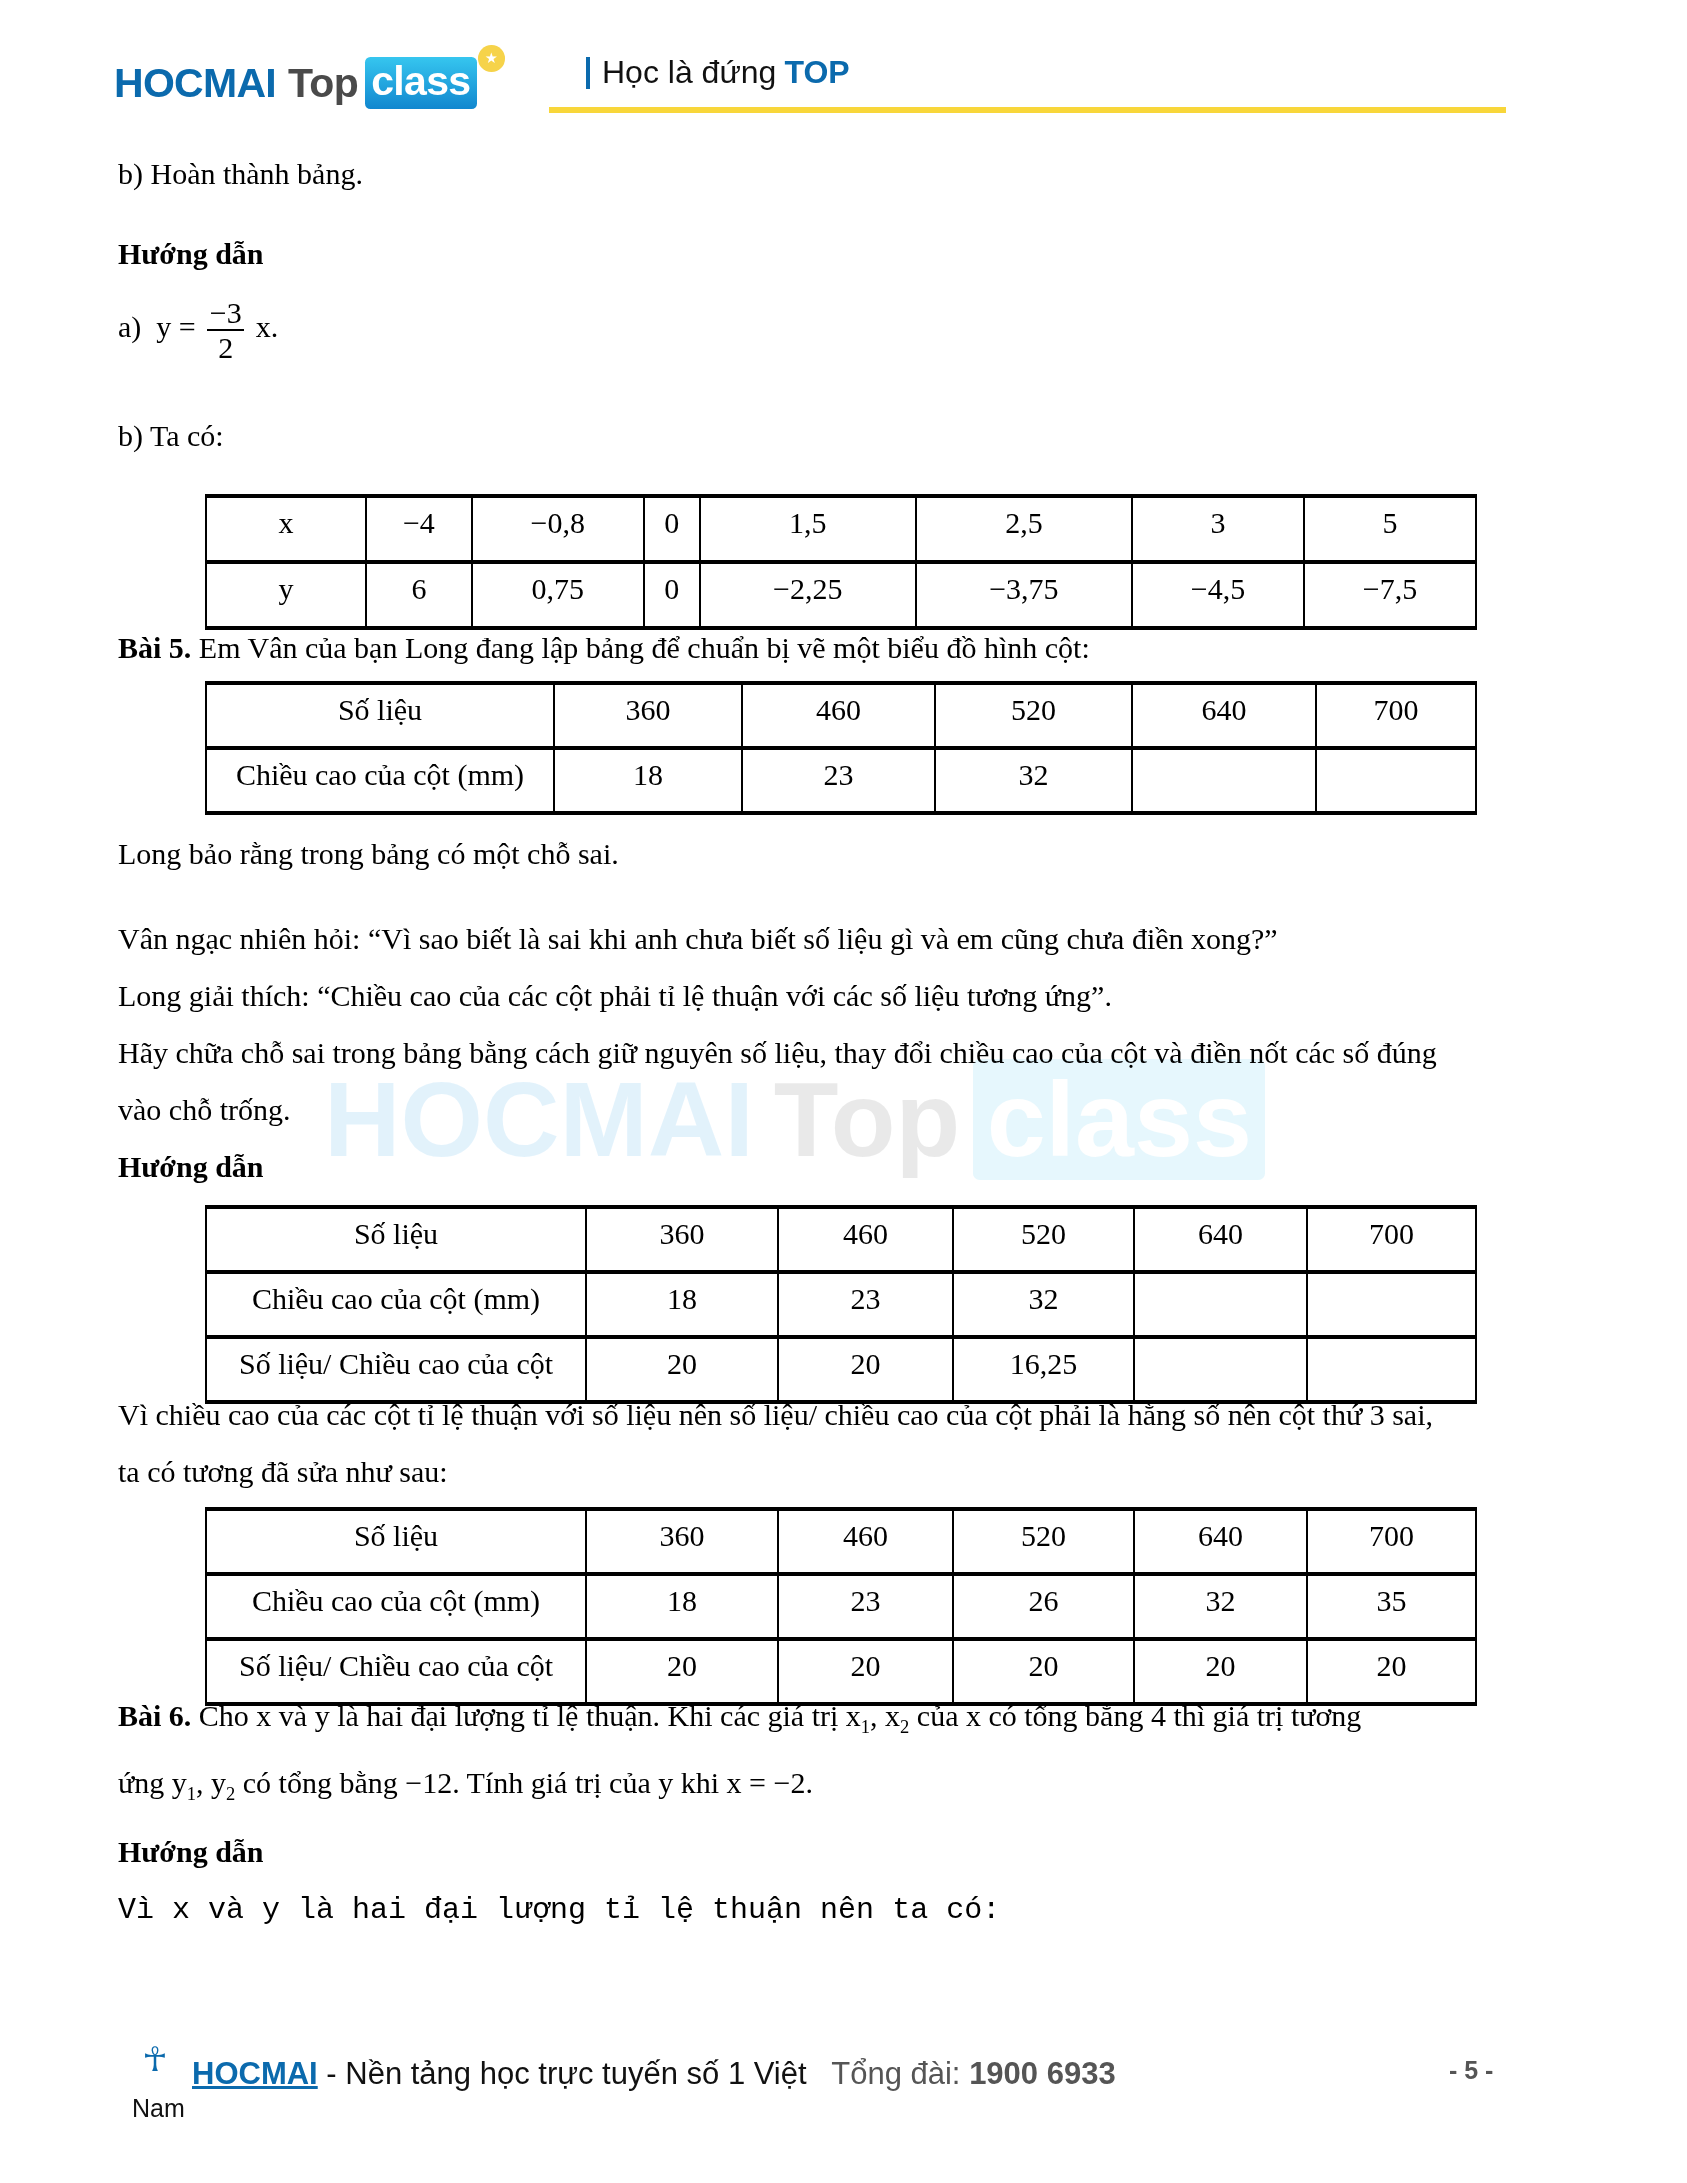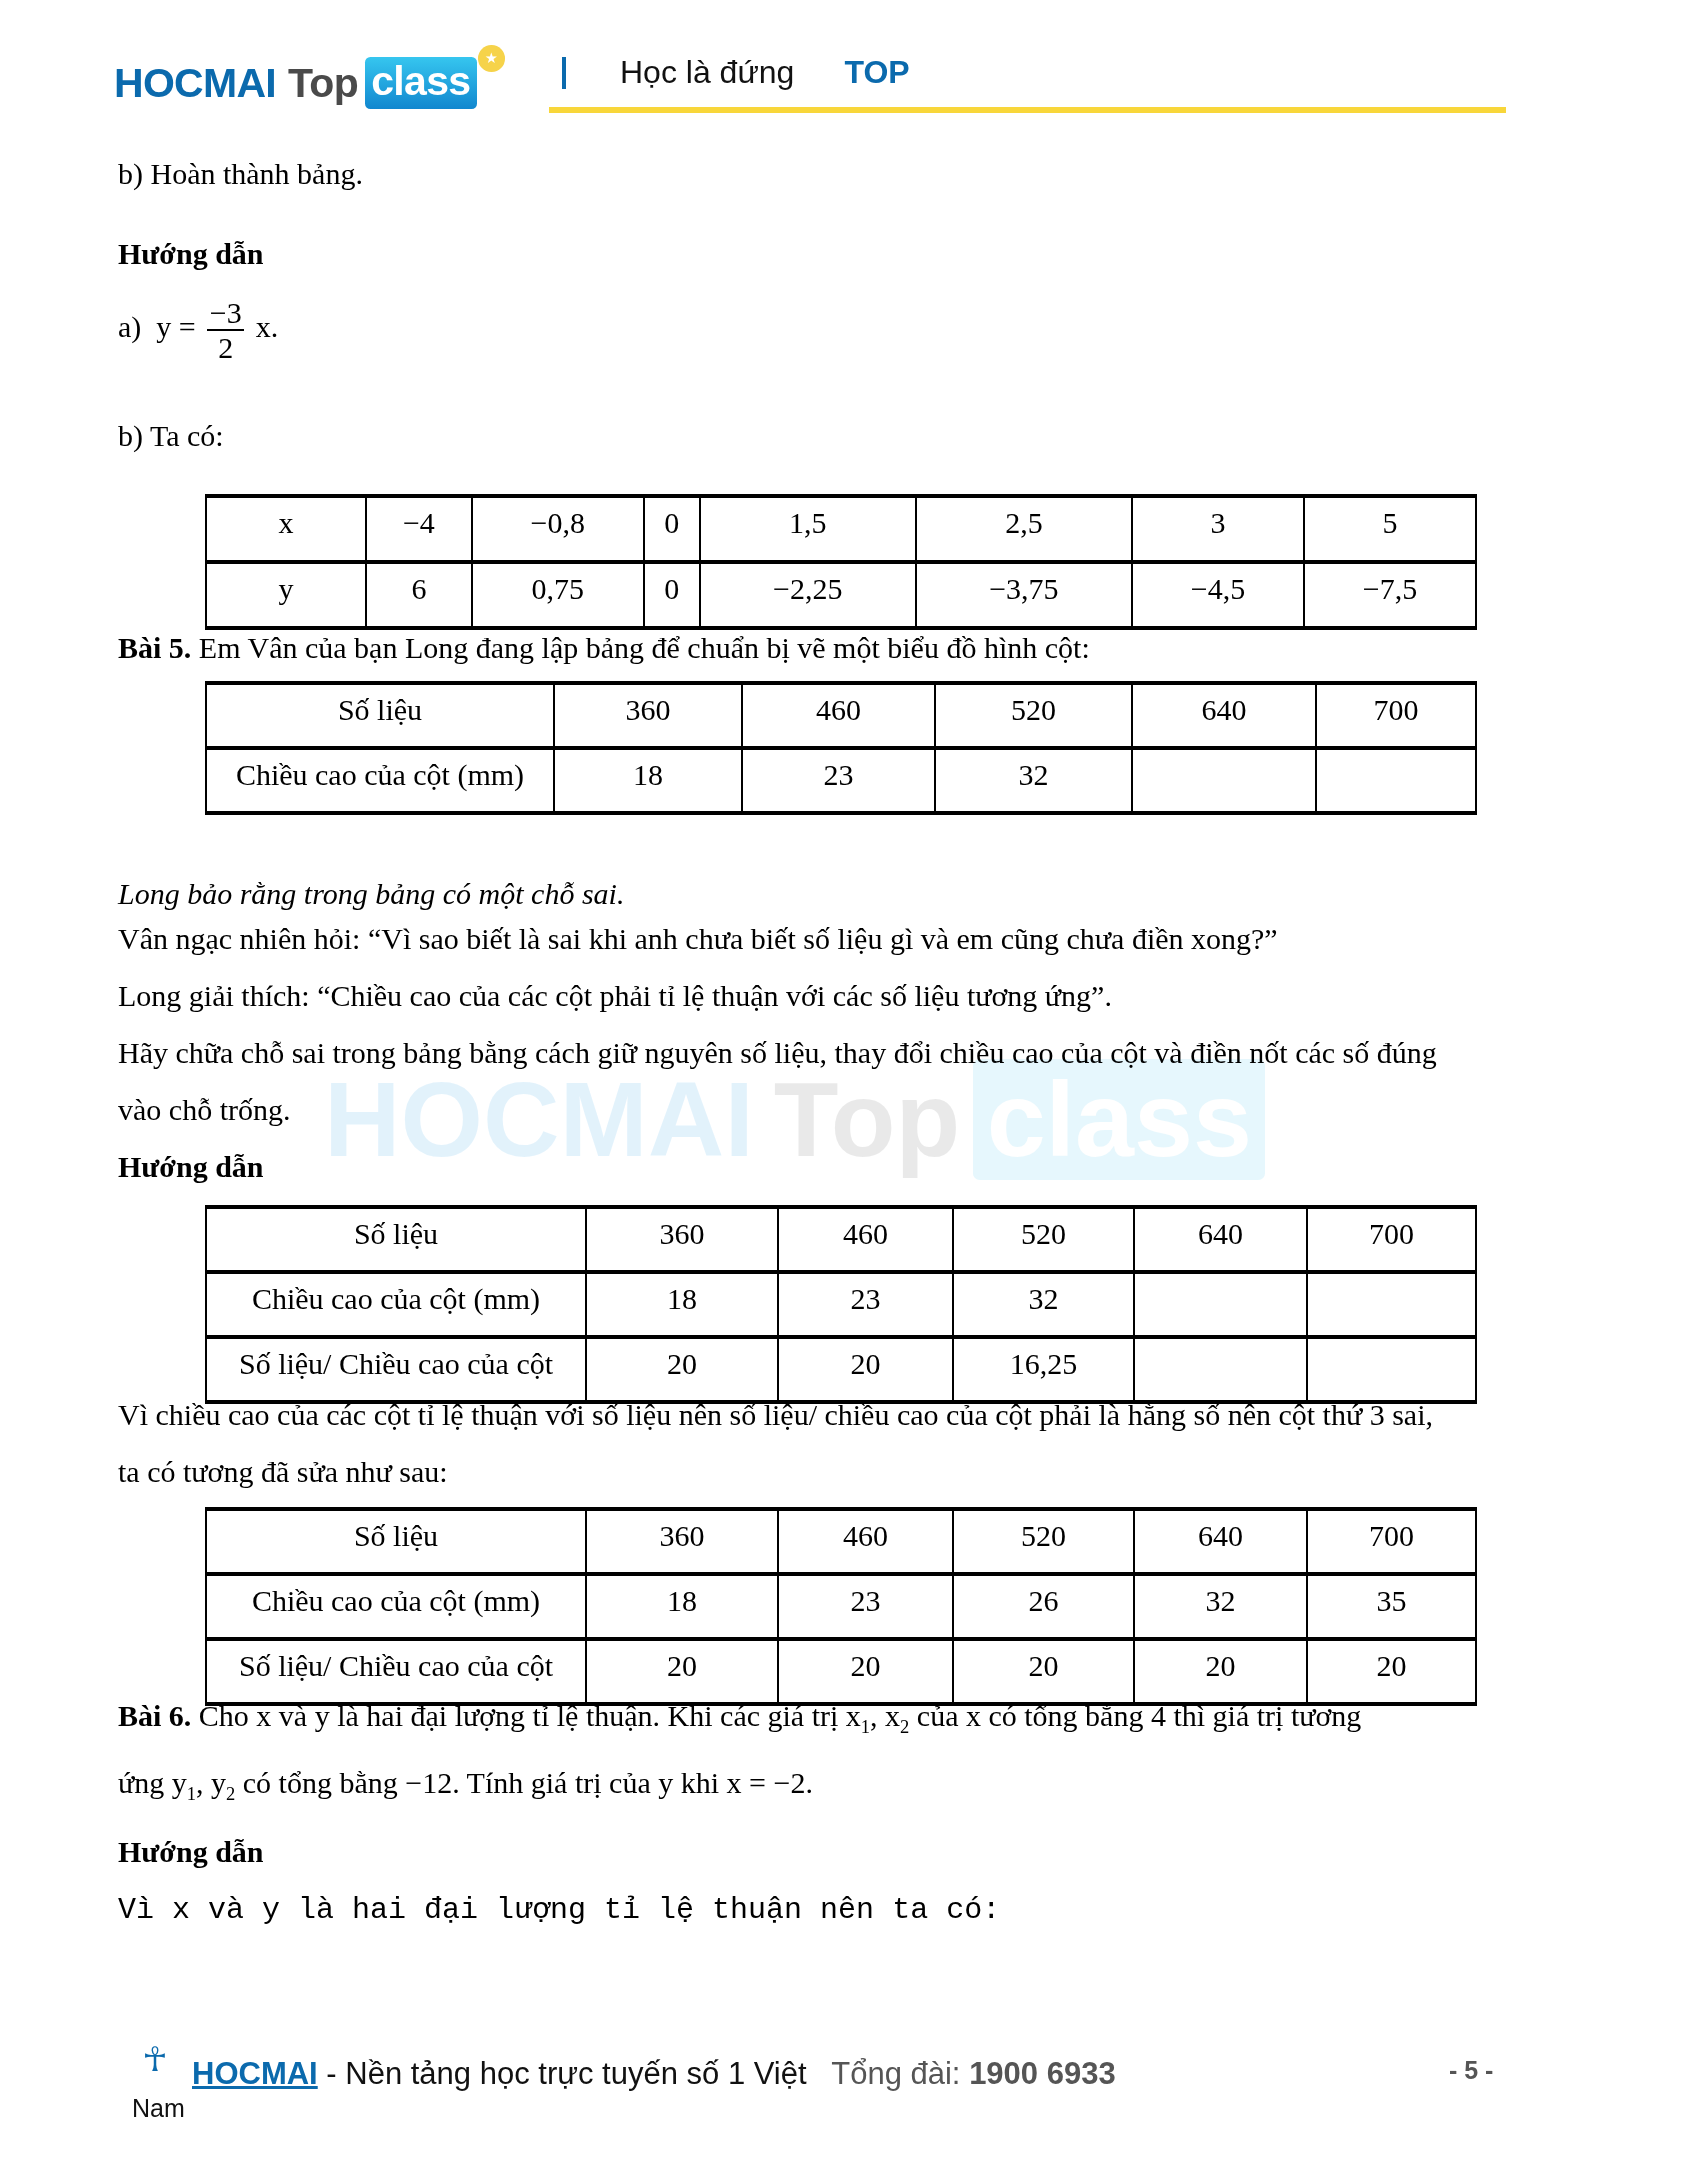--- a/index.html
+++ b/index.html
@@ -8,21 +8,21 @@
 
   
   .header { position: absolute; left: 0; top: 0; width: 1687px; height: 132px; }
   .logo { position: absolute; left: 114px; top: 53px; height: 60px; display: flex; align-items: center;
           font-family: "Liberation Sans", "DejaVu Sans", sans-serif; font-weight: 700; font-size: 41px; letter-spacing: -0.7px; }
   .logo .hocmai { color: #0b6aad; }
   .logo .top { color: #4a4a4a; margin-left: 12px; }
   .logo .class { color: #fff; background: linear-gradient(#36c6ef, #1187cf); border-radius: 5.3px; padding: 0 6.6px 2.6px 6.6px; margin-left: 6.6px; line-height: 49px; }
   .badge-star { position: absolute; left: 478px; top: 45px; width: 26.5px; height: 26.5px; border-radius: 50%; background: #f6d34a;
                 display: flex; align-items: center; justify-content: center; color: #fff; font-size: 14.6px; line-height: 1; }
-  .slogan { position: absolute; left: 562px; top: 54px; font-family: "Liberation Sans", "DejaVu Sans", sans-serif; font-size: 32px; color: #111; display: flex; align-items: center; gap: 42px; }
+  .slogan { position: absolute; left: 586px; top: 54px; font-family: "Liberation Sans", "DejaVu Sans", sans-serif; font-size: 32px; color: #111; display: flex; align-items: center; }
   .slogan .bar { display: inline-block; width: 4px; height: 32px; background: #0b6aad; margin-right: 12px; }
   .slogan .strong { color: #0b6aad; font-weight: 700; margin-left: 8px; }
   .yellow-line { position: absolute; left: 549px; top: 107px; width: 957px; height: 6px; background: #f8d63a; }
 
   
   .watermark { position: absolute; left: 324px; top: 1059px; font-family: "Liberation Sans", "DejaVu Sans", sans-serif; font-weight: 700;
                font-size: 106px; opacity: 0.12; display: flex; align-items: center; pointer-events: none; }
   .watermark .w1 { color: #1e9be6; }
   .watermark .w2 { color: #555; margin-left: 20px; }
   .watermark .w3 { color: #fff; background: #38c2f0; border-radius: 6.6px; padding: 0 13.2px; margin-left: 13.2px; }
@@ -141,21 +141,21 @@
     <td class="thick-top thick-bot">18</td>
     <td class="thick-top thick-bot">23</td>
     <td class="thick-top thick-bot">32</td>
     <td class="thick-top thick-bot"></td>
     <td class="thick-top thick-bot"></td>
   </tr>
 </tbody>
   </table>
 
 <div class="content">
-  <div class="line" style="top:876px;font-style:italic;">Long bảo rằng trong bảng có một chỗ sai.</div>
+  <div class="line" style="top:836px;">Long bảo rằng trong bảng có một chỗ sai.</div>
   <div class="line" style="top:921px;">Vân ngạc nhiên hỏi: “Vì sao biết là sai khi anh chưa biết số liệu gì và em cũng chưa điền xong?”</div>
   <div class="line" style="top:978px;">Long giải thích: “Chiều cao của các cột phải tỉ lệ thuận với các số liệu tương ứng”.</div>
   <div class="line" style="top:1035px;">Hãy chữa chỗ sai trong bảng bằng cách giữ nguyên số liệu, thay đổi chiều cao của cột và điền nốt các số đúng</div>
   <div class="line" style="top:1092px;">vào chỗ trống.</div>
   <div class="line bold" style="top:1149px;">Hướng dẫn</div>
 </div>
 
 <table class="t3" style="left:205px; top:1205px; width:1272px;">
   <tbody>
       <tr>

